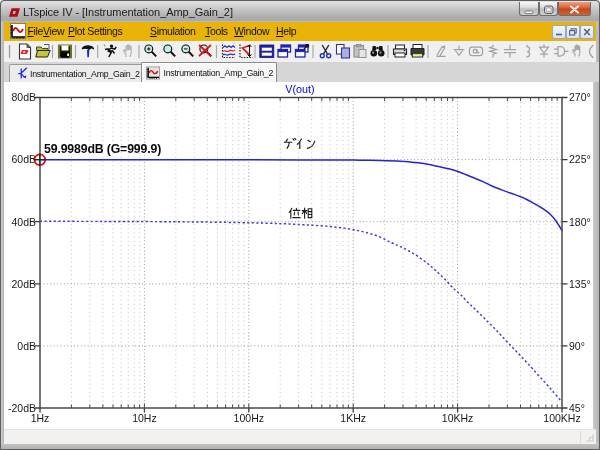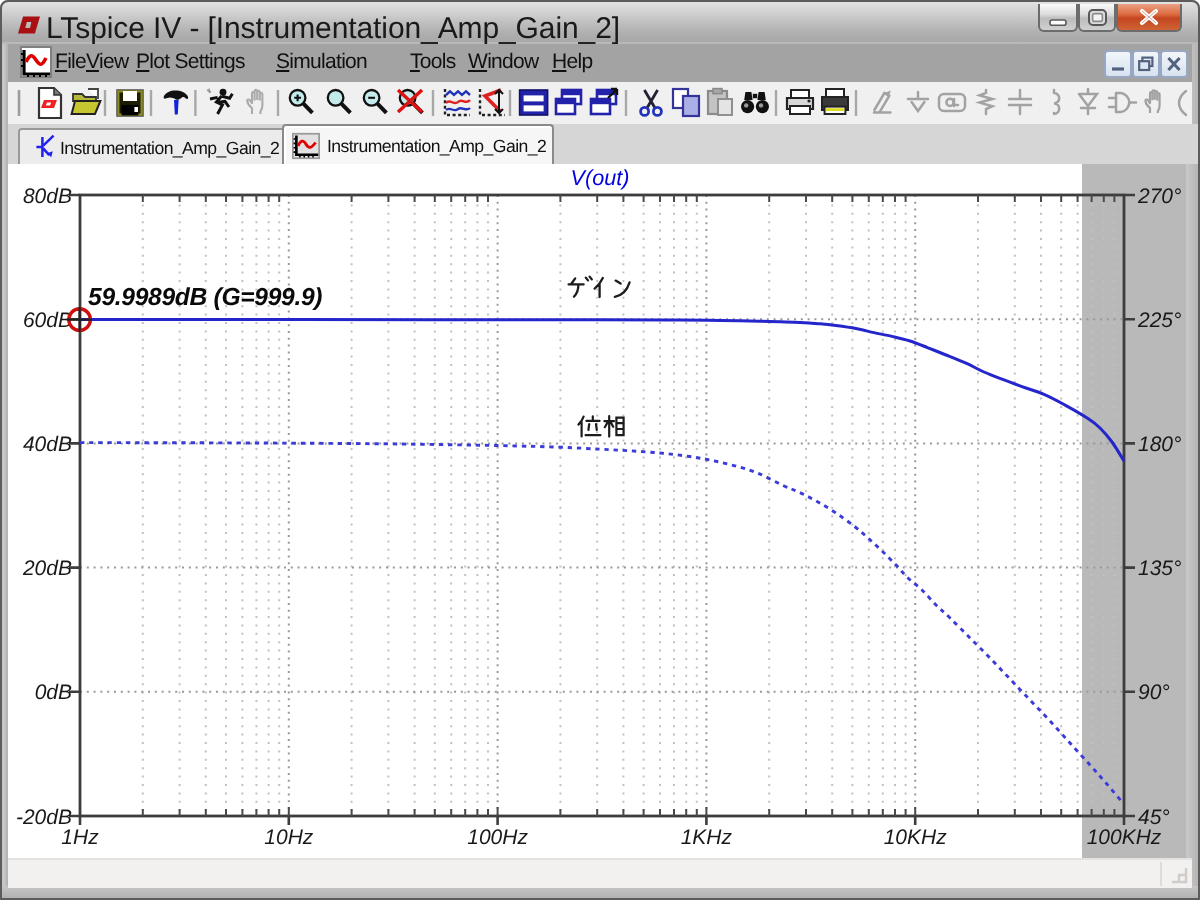--- a/index.html
+++ b/index.html
@@ -1,32 +1,32 @@
 <!DOCTYPE html>
 <html><head>
 <meta charset="utf-8">
 <style>
 html,body{margin:0;padding:0;width:600px;height:450px;overflow:hidden;font-family:"Liberation Sans",sans-serif;}
 #win{position:absolute;left:0;top:0;width:600px;height:450px;background:#b9b9b9;border-radius:4px 4px 0 0;}
 #outerline{position:absolute;left:0;top:0;width:598px;height:448px;border:1px solid #5c5c5c;border-radius:4px 4px 0 0;z-index:50;pointer-events:none;}
 #titlebar{position:absolute;left:1px;top:1px;width:598px;height:20px;border-radius:3px 3px 0 0;background:linear-gradient(#e2e2e2,#d4d4d4 22%,#bdbdbd 55%,#adadad 82%,#a9a9a9);}
-#titletext{position:absolute;left:22px;top:4.5px;font-size:15px;color:#1a1a1a;white-space:pre;letter-spacing:-0.05px;}
+#titletext{position:absolute;left:22px;top:4.5px;font-size:11px;color:#1a1a1a;white-space:pre;letter-spacing:-0.05px;}
 #ltlogo{position:absolute;left:8px;top:7px;}
 .wbtn{position:absolute;top:1px;height:14px;border:1px solid #6c6c6c;border-top:none;box-sizing:border-box;}
 #btnmin{left:518px;width:20px;border-radius:0 0 3px 3px;background:linear-gradient(#fafafa,#dcdcdc 40%,#bdbdbd 55%,#d0d0d0);}
 #btnmax{left:538px;width:19px;border-radius:0 0 3px 3px;background:linear-gradient(#fafafa,#dcdcdc 40%,#bdbdbd 55%,#d0d0d0);}
 #btnclose{left:557px;width:33px;border-radius:0 0 3px 3px;background:linear-gradient(#eca183,#da6a3f 40%,#c44620 55%,#cf6335);}
-#menubar{position:absolute;left:4px;top:22px;width:592px;height:19px;background:#a3a3a3;font-size:10.5px;color:#111;letter-spacing:-0.35px;}
+#menubar{position:absolute;left:4px;top:22px;width:592px;height:19px;background:#eab308;font-size:10.5px;color:#111;letter-spacing:-0.35px;}
 .mi{position:absolute;top:3px;}
 #toolbar{position:absolute;left:4px;top:41px;width:592px;height:21px;background:#f0f0f0;border-bottom:1px solid #b2b2b2;}
 #tabbar{position:absolute;left:4px;top:62px;width:592px;height:20px;background:#d6d6d6;padding-left:40px;}
 .tab{position:absolute;box-sizing:border-box;font-size:8.8px;letter-spacing:-0.28px;color:#111;white-space:nowrap;}
 #tab1{left:5px;top:2px;width:134px;height:18px;background:#ececec;border:1px solid #999;border-bottom:none;border-radius:2px 2px 0 0;}
 #tab2{left:137px;top:0px;width:136px;height:20px;z-index:3;background:#f6f6f6;border:1px solid #8a8a8a;border-bottom:none;border-radius:2px 2px 0 0;box-shadow:inset 1px 1px 0 #fff;}
-#plotpane{position:absolute;left:4px;top:82px;width:537px;height:347px;background:#ffffff;font-style:italic;}
+#plotpane{position:absolute;left:4px;top:82px;width:589px;height:347px;background:#ffffff;}
 #statusbar{position:absolute;left:4px;top:429px;width:592px;height:14px;background:#f2f1f0;border-top:1px solid #e3e2e1;}
 #botframe{position:absolute;left:0px;top:443px;width:600px;height:7px;background:linear-gradient(#c6c6c6,#aeaeae);}
 #rightedge{position:absolute;left:593px;top:22px;width:7px;height:421px;background:linear-gradient(90deg,#c9c9c9,#b2b2b2);}
 #leftedge{position:absolute;left:0px;top:22px;width:4px;height:421px;background:linear-gradient(90deg,#a6a6a6,#cccccc 40%,#b0b0b0);}
 </style>
 </head>
 <body>
 <div id="win"></div>
 <div id="leftedge"></div>
 <div id="rightedge"></div>
@@ -51,21 +51,21 @@
 <div id="menubar">
 <svg style="position:absolute;left:6px;top:1px" width="16" height="16" viewBox="0 0 16 16">
       <rect x="0.5" y="0.5" width="15" height="15" fill="#ffffff" stroke="#808080"></rect>
       <path d="M2,2 L2,14 L15,14" stroke="#000" stroke-width="1.6" fill="none"></path>
       <path d="M2,4 h-1.5 M2,7 h-1.5 M2,10 h-1.5 M4,14 v1.5 M7,14 v1.5 M10,14 v1.5 M13,14 v1.5" stroke="#000" stroke-width="1"></path>
       <path d="M3,8 C5,4 6,4 8,7 C10,10 11,10 13,6" stroke="#e00000" stroke-width="1.8" fill="none"></path>
     </svg>
 <span class="mi" style="left:23.5px"><u>F</u>ile</span>
 <span class="mi" style="left:39px"><u>V</u>iew</span>
 <span class="mi" style="left:64px"><u>P</u>lot Settings</span>
-<span class="mi" style="left:134px"><u>S</u>imulation</span>
+<span class="mi" style="left:146px"><u>S</u>imulation</span>
 <span class="mi" style="left:201px"><u>T</u>ools</span>
 <span class="mi" style="left:230px"><u>W</u>indow</span>
 <span class="mi" style="left:272px"><u>H</u>elp</span>
 <div style="position:absolute;left:548px;top:3px;width:12px;height:12px;background:linear-gradient(#f2f6fb,#d8e2ef);border:1px solid #98a8c4;border-radius:2px"><svg width="12" height="12">
         <path d="M3,8.5 H9" stroke="#51627f" stroke-width="1.6"></path>
       </svg></div>
     <div style="position:absolute;left:562px;top:3px;width:12px;height:12px;background:linear-gradient(#f2f6fb,#d8e2ef);border:1px solid #98a8c4;border-radius:2px"><svg width="12" height="12">
         <rect x="4.2" y="2.8" width="5" height="4.2" fill="none" stroke="#51627f" stroke-width="1.1"></rect>
         <rect x="2.6" y="4.6" width="5" height="4.4" fill="#dde6f3" stroke="#51627f" stroke-width="1.1"></rect>
       </svg></div>

